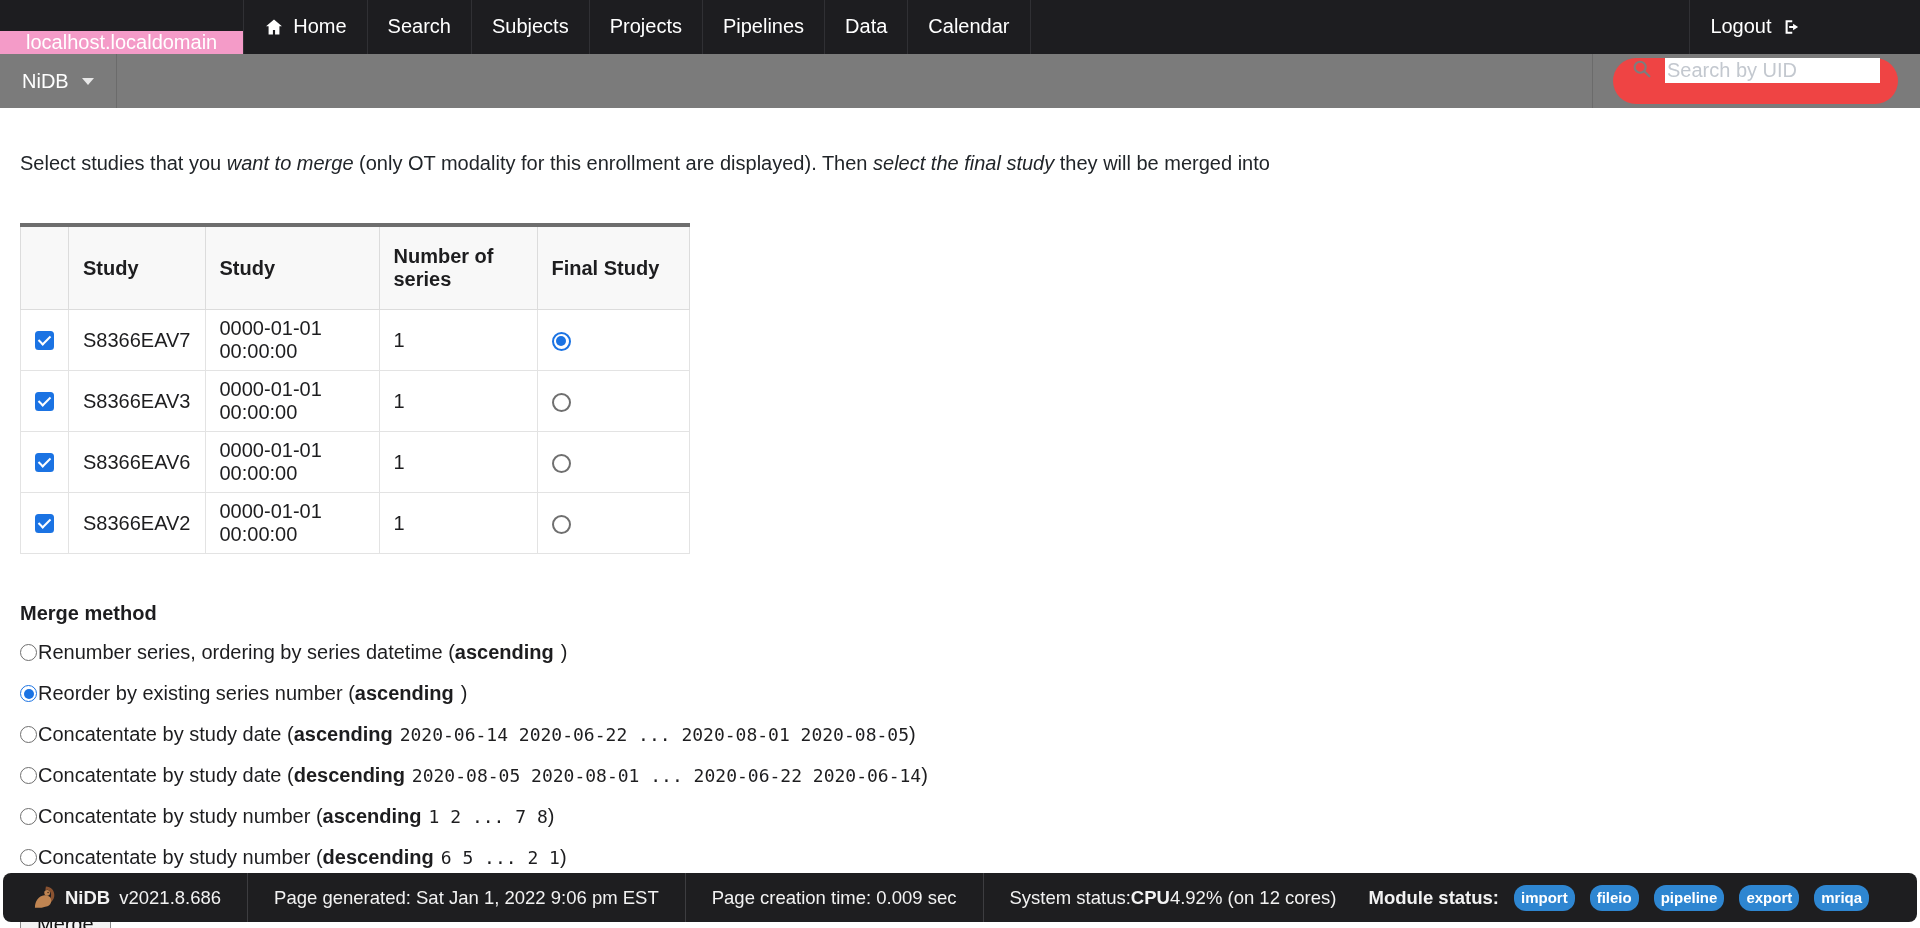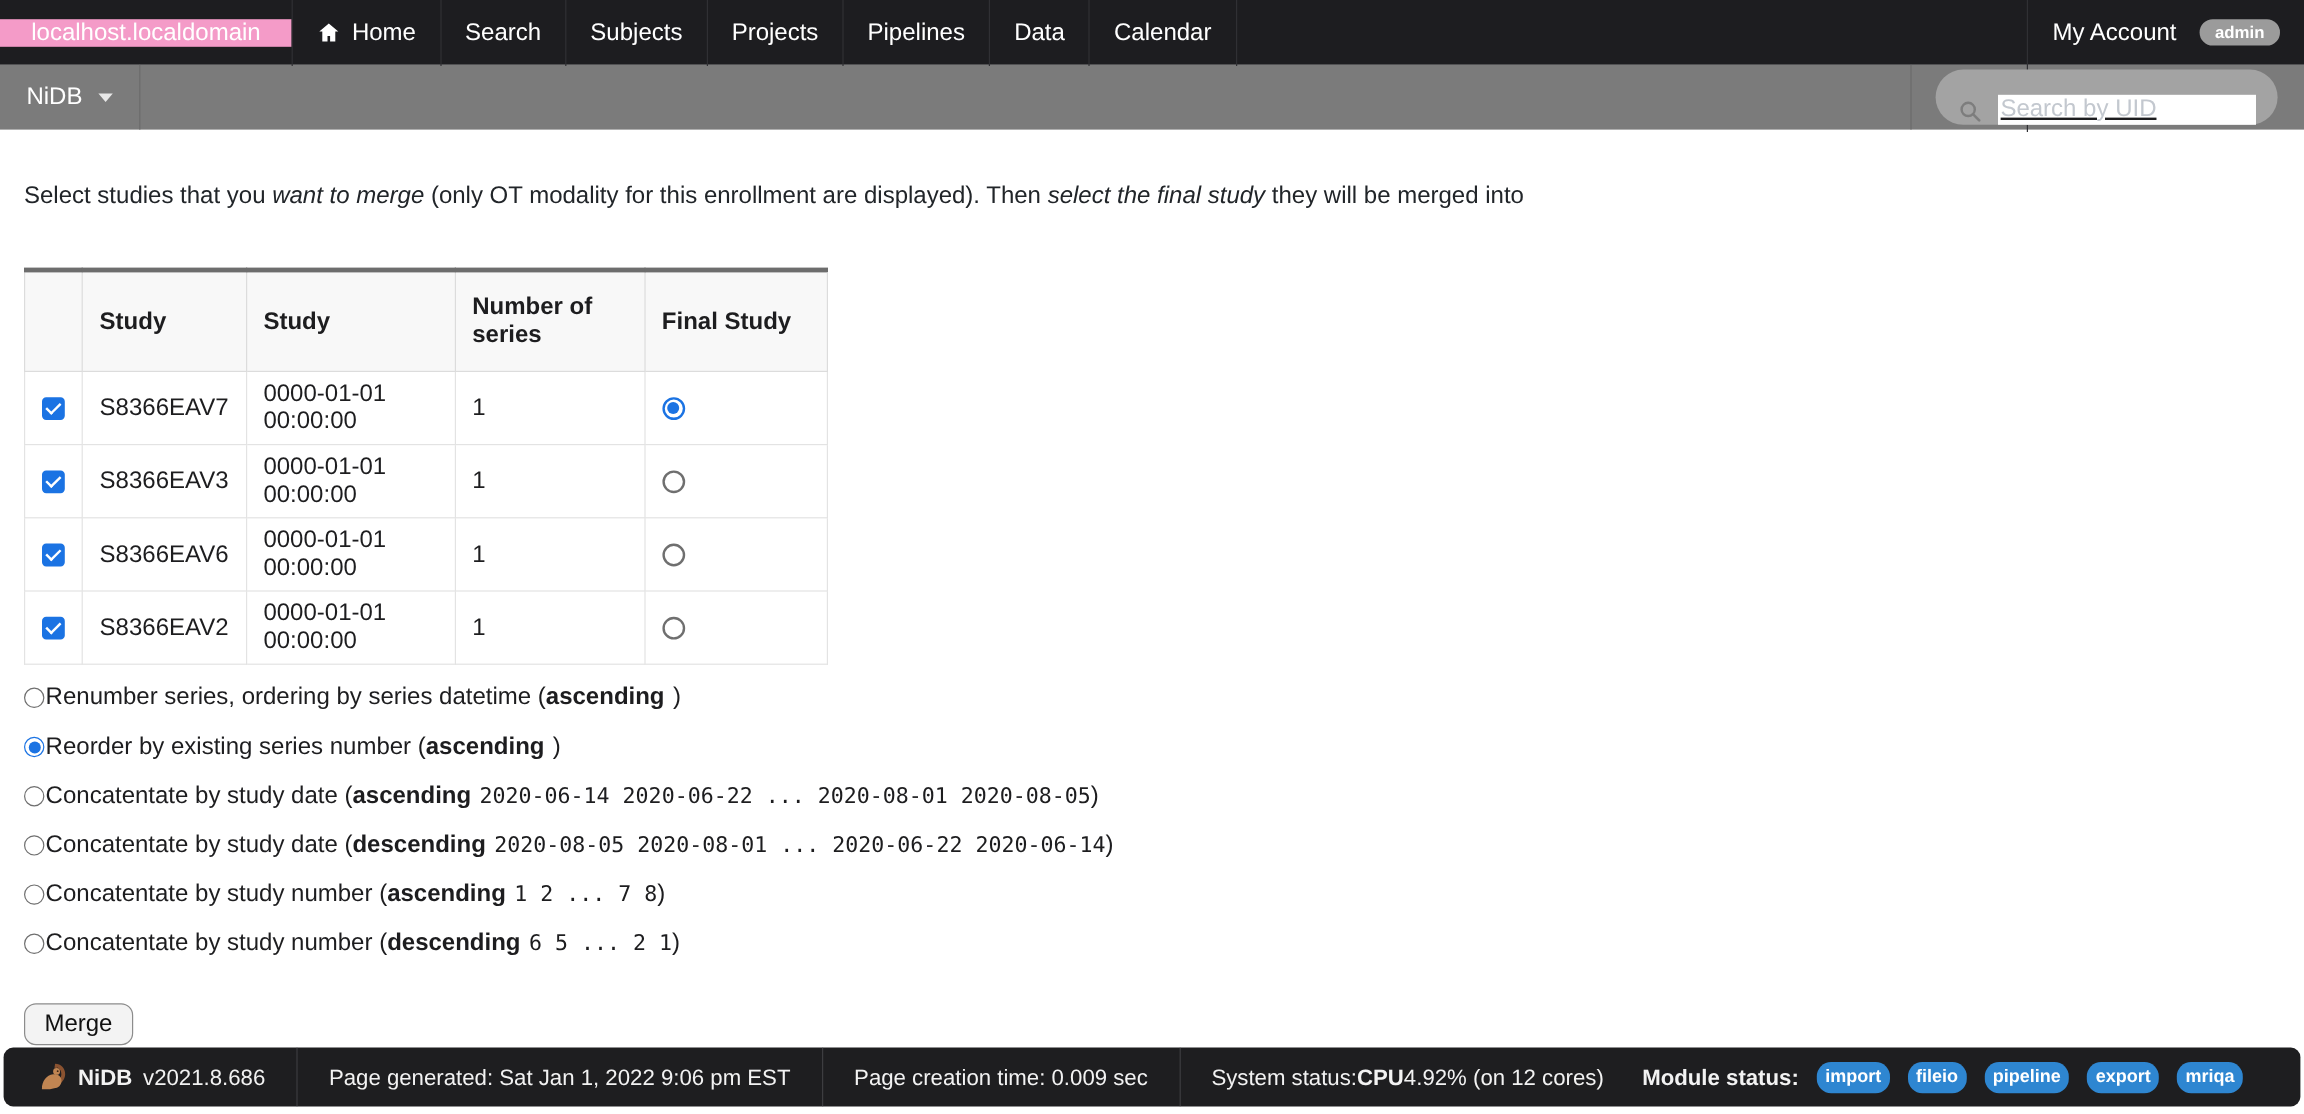--- a/index.html
+++ b/index.html
@@ -3,21 +3,21 @@
 <meta charset="utf-8">
 <style>
   * { box-sizing: border-box; }
   html,body { margin:0; padding:0; }
   body {
     width:1920px; height:928px; overflow:hidden; position:relative;
     background:#ffffff; font-family:"Liberation Sans", sans-serif; color:#1d1d1f;
   }
   
   .topnav {
-    height:54px; background:#1d1d20; display:flex; align-items:center;
+    height:54px; background:#1d1d20; display:flex; align-items:flex-end;
     color:#fff; font-size:20px;
   }
   .host-tab {
     background:#f49bc8; color:#fff; display:flex; align-items:center;
     padding:0 26px; cursor:pointer;
   }
   .nav-item {
     display:flex; align-items:center; gap:9px; padding:16px 20px;
     border-right:1px solid #303034; cursor:pointer; white-space:nowrap;
   }
@@ -38,22 +38,22 @@
   }
   .caret-down {
     width:0; height:0; border-left:6px solid transparent;
     border-right:6px solid transparent; border-top:7px solid #e8e8e8;
   }
   .subnav-search {
     margin-left:auto; display:flex; align-items:center;
     border-left:1px solid #6b6b6b; padding:0 22px 0 20px;
   }
   .search-pill {
-    width:285px; height:46px; background:#a3a3a3; border-radius:23px;
-    display:flex; align-items:flex-end; padding:0 18px; gap:12px;text-decoration:underline;
+    width:285px; height:46px; background:#ef4444; border-radius:23px;
+    display:flex; align-items:flex-start; padding:0 18px; gap:12px;
   }
   .search-pill input {
     border:none; outline:none; font-size:20px; flex:1; min-width:0;
     font-family:"Liberation Sans", sans-serif; color:#333;
   }
   .search-pill input::placeholder { color:#c3c8cf; }
   
   main { padding:0 20px; }
   .instruction { margin:44px 0 0 0; font-size:20px; color:#212529; }
   .instruction i { font-style:italic; }
@@ -269,20 +269,21 @@
             <div class="cbx checked"></div>
           </td>
         <td>S8366EAV2</td>
         <td>0000-01-01 00:00:00</td>
         <td>1</td>
         <td><span class="radio"></span></td>
       </tr>
     </tbody>
   </table>
 
+  <div class="merge-heading">Merge method</div>
 
   <label class="merge-option">
     <span class="radio small"></span>
       <span>Renumber series, ordering by series datetime (</span>
       <b>ascending</b>
       <span class="mono"></span>
       <span>)</span>
   </label>
   <label class="merge-option">
     <span class="radio small selected"></span>

